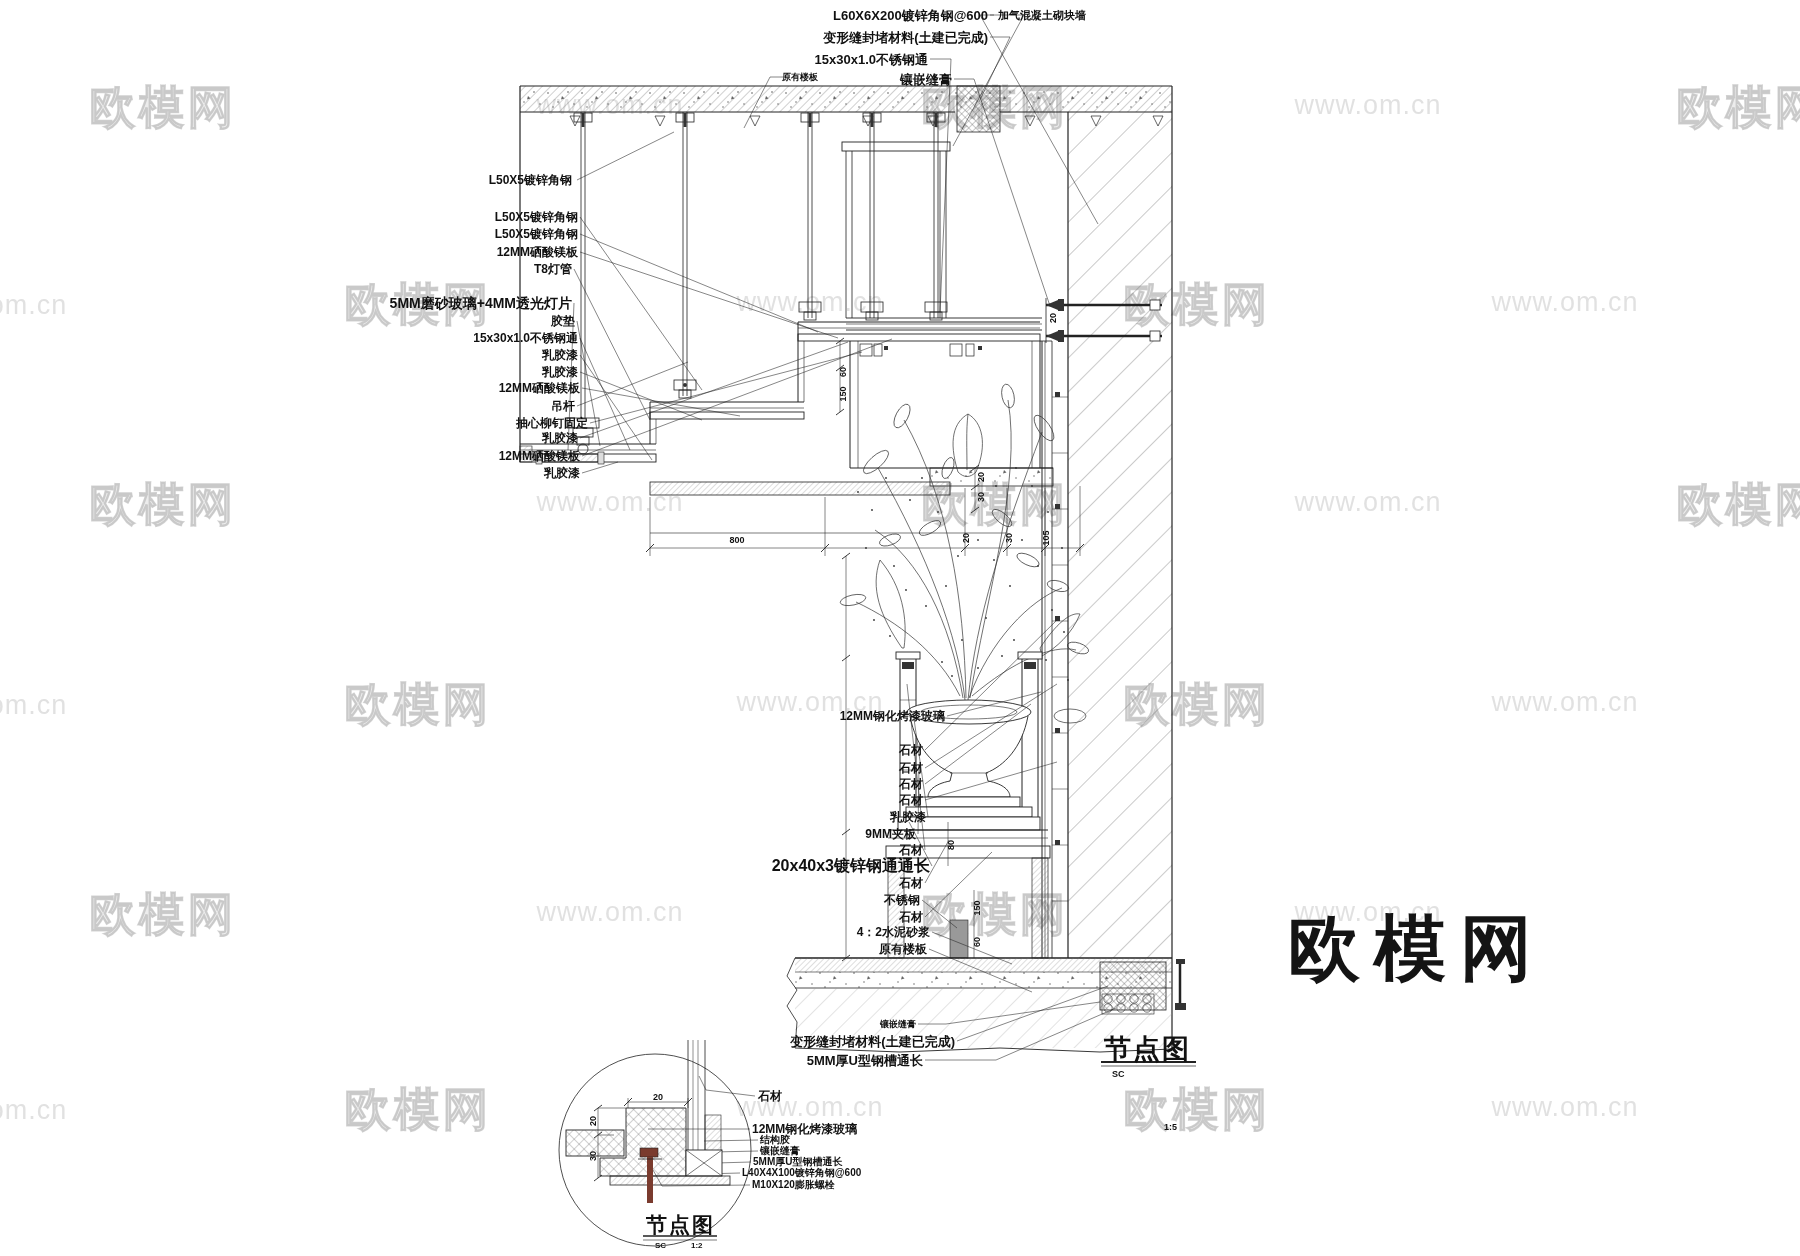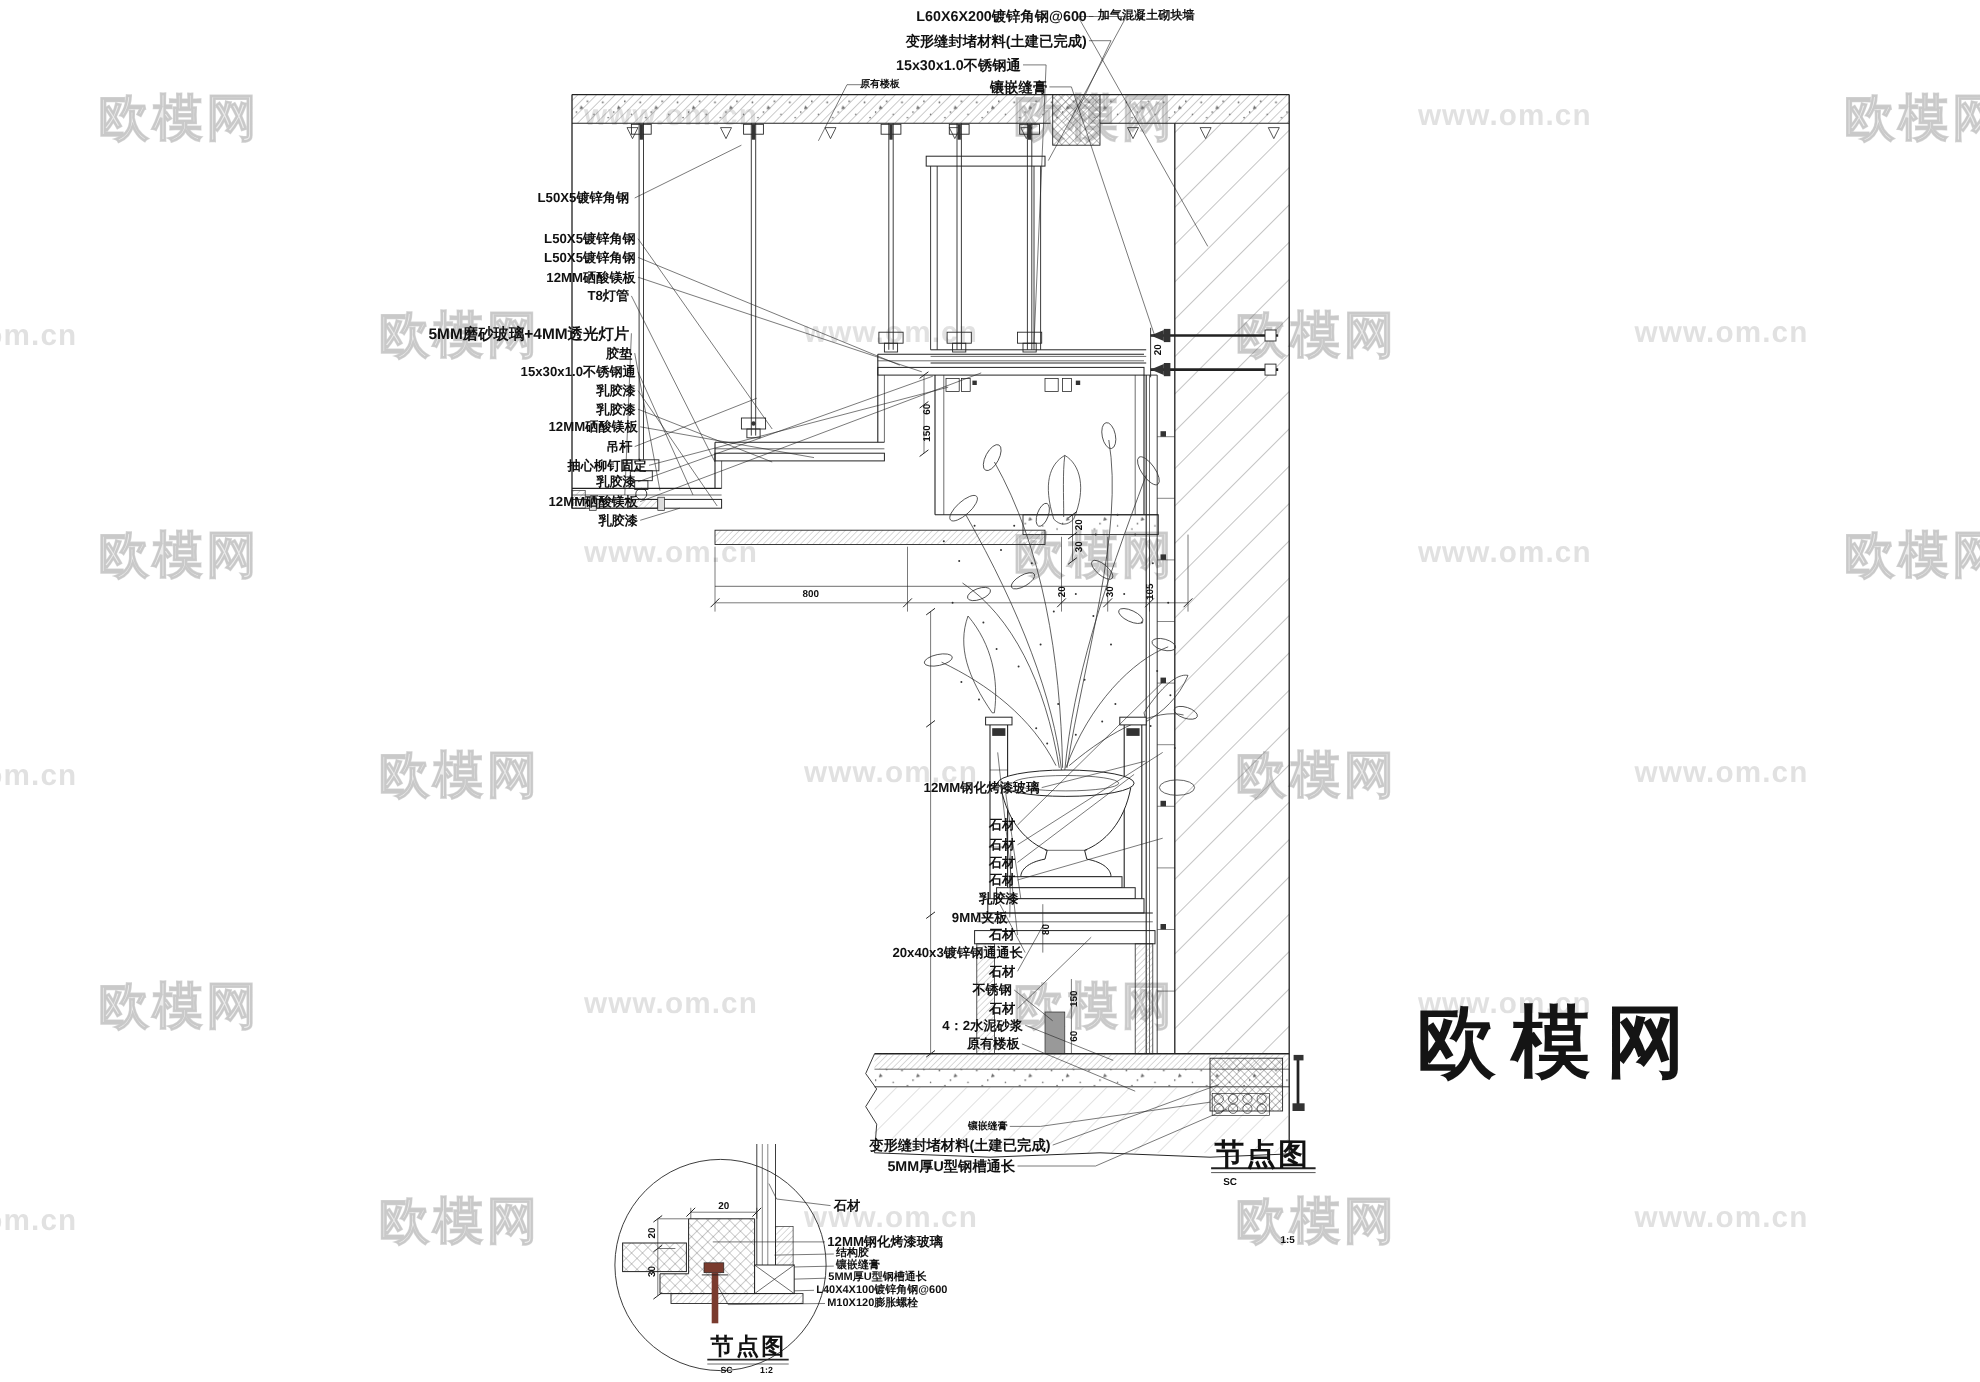--- a/index.html
+++ b/index.html
@@ -3,21 +3,21 @@
 <meta charset="utf-8">
 <style>
   html,body{margin:0;padding:0;background:#ffffff;}
   .page{position:relative;width:1800px;height:1256px;background:#fff;overflow:hidden;
         font-family:"Liberation Sans","DejaVu Sans",sans-serif;}
   .page svg{position:absolute;left:0;top:0;}
   #wm-layer{position:absolute;inset:0;z-index:0;}
   #wm-layer div{position:absolute;transform:translate(-50%,-50%);white-space:nowrap;}
   .wm-brand{font-size:46px;font-weight:700;letter-spacing:3px;
             color:rgba(120,120,120,0.14);-webkit-text-stroke:1px rgba(120,120,120,0.30);}
-  .wm-url{font-size:27px;font-weight:700;letter-spacing:1px;color:rgba(120,120,120,0.22);}
+  .wm-url{font-size:27px;font-weight:400;letter-spacing:1px;color:rgba(120,120,120,0.22);}
   #art{z-index:1;}
   #ann-layer{position:absolute;inset:0;z-index:2;}
   #ann-layer div{position:absolute;white-space:nowrap;line-height:1;color:#111;font-weight:600;}
   .title-cn{position:absolute;z-index:3;color:#111;font-weight:700;letter-spacing:2px;line-height:1;}
   .scale-txt{position:absolute;z-index:3;color:#111;font-size:9px;font-weight:600;line-height:1;}
   .wm-big{position:absolute;left:1288px;top:912px;z-index:3;font-size:72px;font-weight:700;
           letter-spacing:14px;color:#141414;line-height:1;}
 </style>
 </head>
 <body>
@@ -514,21 +514,21 @@
       <div style="left: 580px; top: 456px; font-size: 12px; transform: translate(-100%, -50%) rotate(0deg);">12MM硒酸镁板</div>
       <div style="left: 580px; top: 473px; font-size: 12px; transform: translate(-100%, -50%) rotate(0deg);">乳胶漆</div>
       <div style="left: 945px; top: 716px; font-size: 12px; transform: translate(-100%, -50%) rotate(0deg);">12MM钢化烤漆玻璃</div>
       <div style="left: 923px; top: 750px; font-size: 12px; transform: translate(-100%, -50%) rotate(0deg);">石材</div>
       <div style="left: 923px; top: 768px; font-size: 12px; transform: translate(-100%, -50%) rotate(0deg);">石材</div>
       <div style="left: 923px; top: 784px; font-size: 12px; transform: translate(-100%, -50%) rotate(0deg);">石材</div>
       <div style="left: 923px; top: 800px; font-size: 12px; transform: translate(-100%, -50%) rotate(0deg);">石材</div>
       <div style="left: 926px; top: 817px; font-size: 12px; transform: translate(-100%, -50%) rotate(0deg);">乳胶漆</div>
       <div style="left: 916px; top: 834px; font-size: 12px; transform: translate(-100%, -50%) rotate(0deg);">9MM夹板</div>
       <div style="left: 923px; top: 850px; font-size: 12px; transform: translate(-100%, -50%) rotate(0deg);">石材</div>
-      <div style="left: 930px; top: 866px; font-size: 12px; transform: translate(-100%, -50%) rotate(0deg);">20x40x3镀锌钢通通长</div>
+      <div style="left: 930px; top: 866px; font-size: 16px; transform: translate(-100%, -50%) rotate(0deg);">20x40x3镀锌钢通通长</div>
       <div style="left: 923px; top: 883px; font-size: 12px; transform: translate(-100%, -50%) rotate(0deg);">石材</div>
       <div style="left: 920px; top: 900px; font-size: 12px; transform: translate(-100%, -50%) rotate(0deg);">不锈钢</div>
       <div style="left: 923px; top: 917px; font-size: 12px; transform: translate(-100%, -50%) rotate(0deg);">石材</div>
       <div style="left: 930px; top: 932px; font-size: 12px; transform: translate(-100%, -50%) rotate(0deg);">4：2水泥砂浆</div>
       <div style="left: 927px; top: 949px; font-size: 12px; transform: translate(-100%, -50%) rotate(0deg);">原有楼板</div>
       <div style="left: 916px; top: 1024px; font-size: 9px; transform: translate(-100%, -50%) rotate(0deg);">镶嵌缝膏</div>
       <div style="left: 955px; top: 1041px; font-size: 13px; transform: translate(-100%, -50%) rotate(0deg);">变形缝封堵材料(土建已完成)</div>
       <div style="left: 923px; top: 1060px; font-size: 13px; transform: translate(-100%, -50%) rotate(0deg);">5MM厚U型钢槽通长</div>
       <div style="left: 758px; top: 1096px; font-size: 12px; transform: translate(0px, -50%) rotate(0deg);">石材</div>
       <div style="left: 752px; top: 1129px; font-size: 12px; transform: translate(0px, -50%) rotate(0deg);">12MM钢化烤漆玻璃</div>

